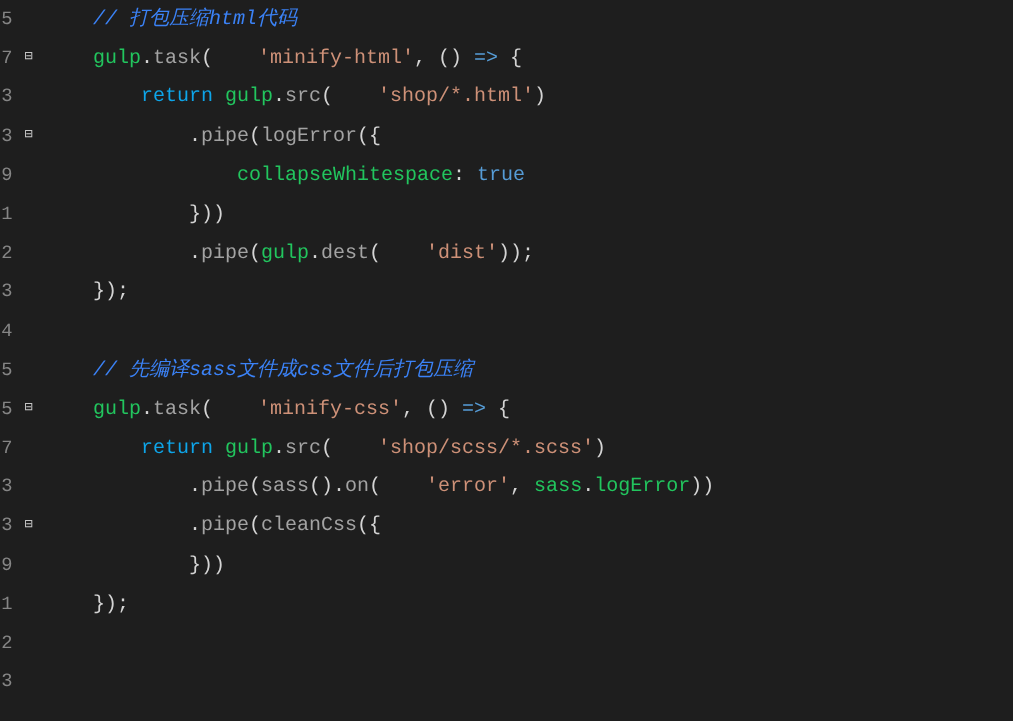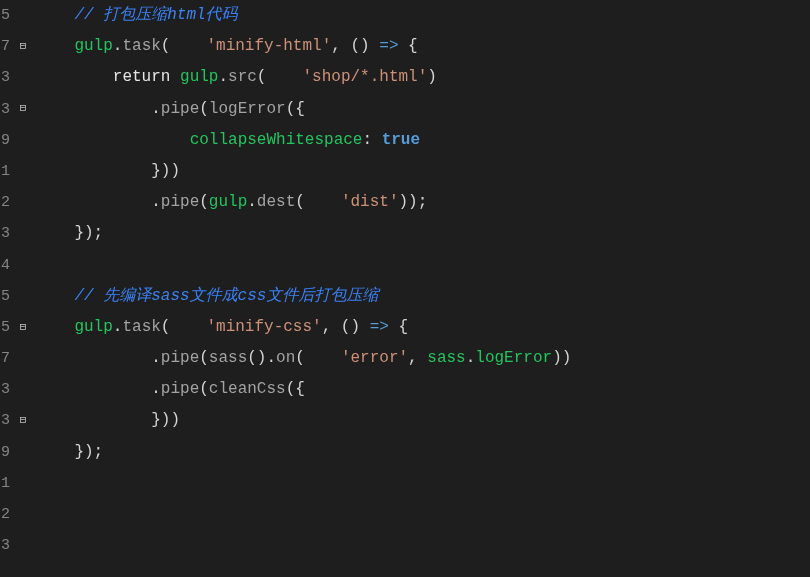--- a/index.html
+++ b/index.html
@@ -43,22 +43,22 @@
   }
   .code {
     flex: 1;
     padding-left: 4px;
   }
   .line { height: 31.2px; white-space: pre; }
   .comment { color: #3b82f6; font-style: italic; }
   .ident { color: #22c55e; }
   .func { color: #a3a3a3; font-family: Liberation Mono, monospace; }
   .str { color: #ce9178; margin-left: 36px; }
-  .kw { color: #e5e5e5; }
-  .const { color: #569cd6; font-weight: bold; }
+  .kw { color: #0ea5e9; }
+  .const { color: #569cd6; }
   .punc { color: #d4d4d4; }
   .storage { color: #569cd6; }
 </style>
 </head>
 <body>
 
 <div class="editor">
   <div class="gutter">
     <div class="gutter-line">5</div>
     <div class="gutter-line">7</div>
@@ -104,18 +104,19 @@
     <div class="line">    <span class="ident">gulp</span><span class="punc">.</span><span class="func">task</span><span class="punc">(</span><span class="str">'minify-html'</span><span class="punc">, () </span><span class="storage">=&gt;</span><span class="punc"> {</span></div>
     <div class="line">        <span class="kw">return</span> <span class="ident">gulp</span><span class="punc">.</span><span class="func">src</span><span class="punc">(</span><span class="str">'shop/*.html'</span><span class="punc">)</span></div>
     <div class="line">            <span class="punc">.</span><span class="func">pipe</span><span class="punc">(</span><span class="func">logError</span><span class="punc">({</span></div>
     <div class="line">                <span class="ident">collapseWhitespace</span><span class="punc">: </span><span class="const">true</span></div>
     <div class="line">            <span class="punc">}))</span></div>
     <div class="line">            <span class="punc">.</span><span class="func">pipe</span><span class="punc">(</span><span class="ident">gulp</span><span class="punc">.</span><span class="func">dest</span><span class="punc">(</span><span class="str">'dist'</span><span class="punc">));</span></div>
     <div class="line">    <span class="punc">});</span></div>
     <div class="line"></div>
     <div class="line">    <span class="comment">// 先编译sass文件成css文件后打包压缩</span></div>
     <div class="line">    <span class="ident">gulp</span><span class="punc">.</span><span class="func">task</span><span class="punc">(</span><span class="str">'minify-css'</span><span class="punc">, () </span><span class="storage">=&gt;</span><span class="punc"> {</span></div>
+    <div class="line">        <span class="kw">return</span> <span class="ident">gulp</span><span class="punc">.</span><span class="func">src</span><span class="punc">(</span><span class="str">'shop/scss/*.scss'</span><span class="punc">)</span></div>
     <div class="line">            <span class="punc">.</span><span class="func">pipe</span><span class="punc">(</span><span class="func">sass</span><span class="punc">().</span><span class="func">on</span><span class="punc">(</span><span class="str">'error'</span><span class="punc">, </span><span class="ident">sass</span><span class="punc">.</span><span class="ident">logError</span><span class="punc">))</span></div>
     <div class="line">            <span class="punc">.</span><span class="func">pipe</span><span class="punc">(</span><span class="func">cleanCss</span><span class="punc">({</span></div>
     <div class="line">            <span class="punc">}))</span></div>
     <div class="line">    <span class="punc">});</span></div>
   </div>
 </div>
 
 </body></html>

